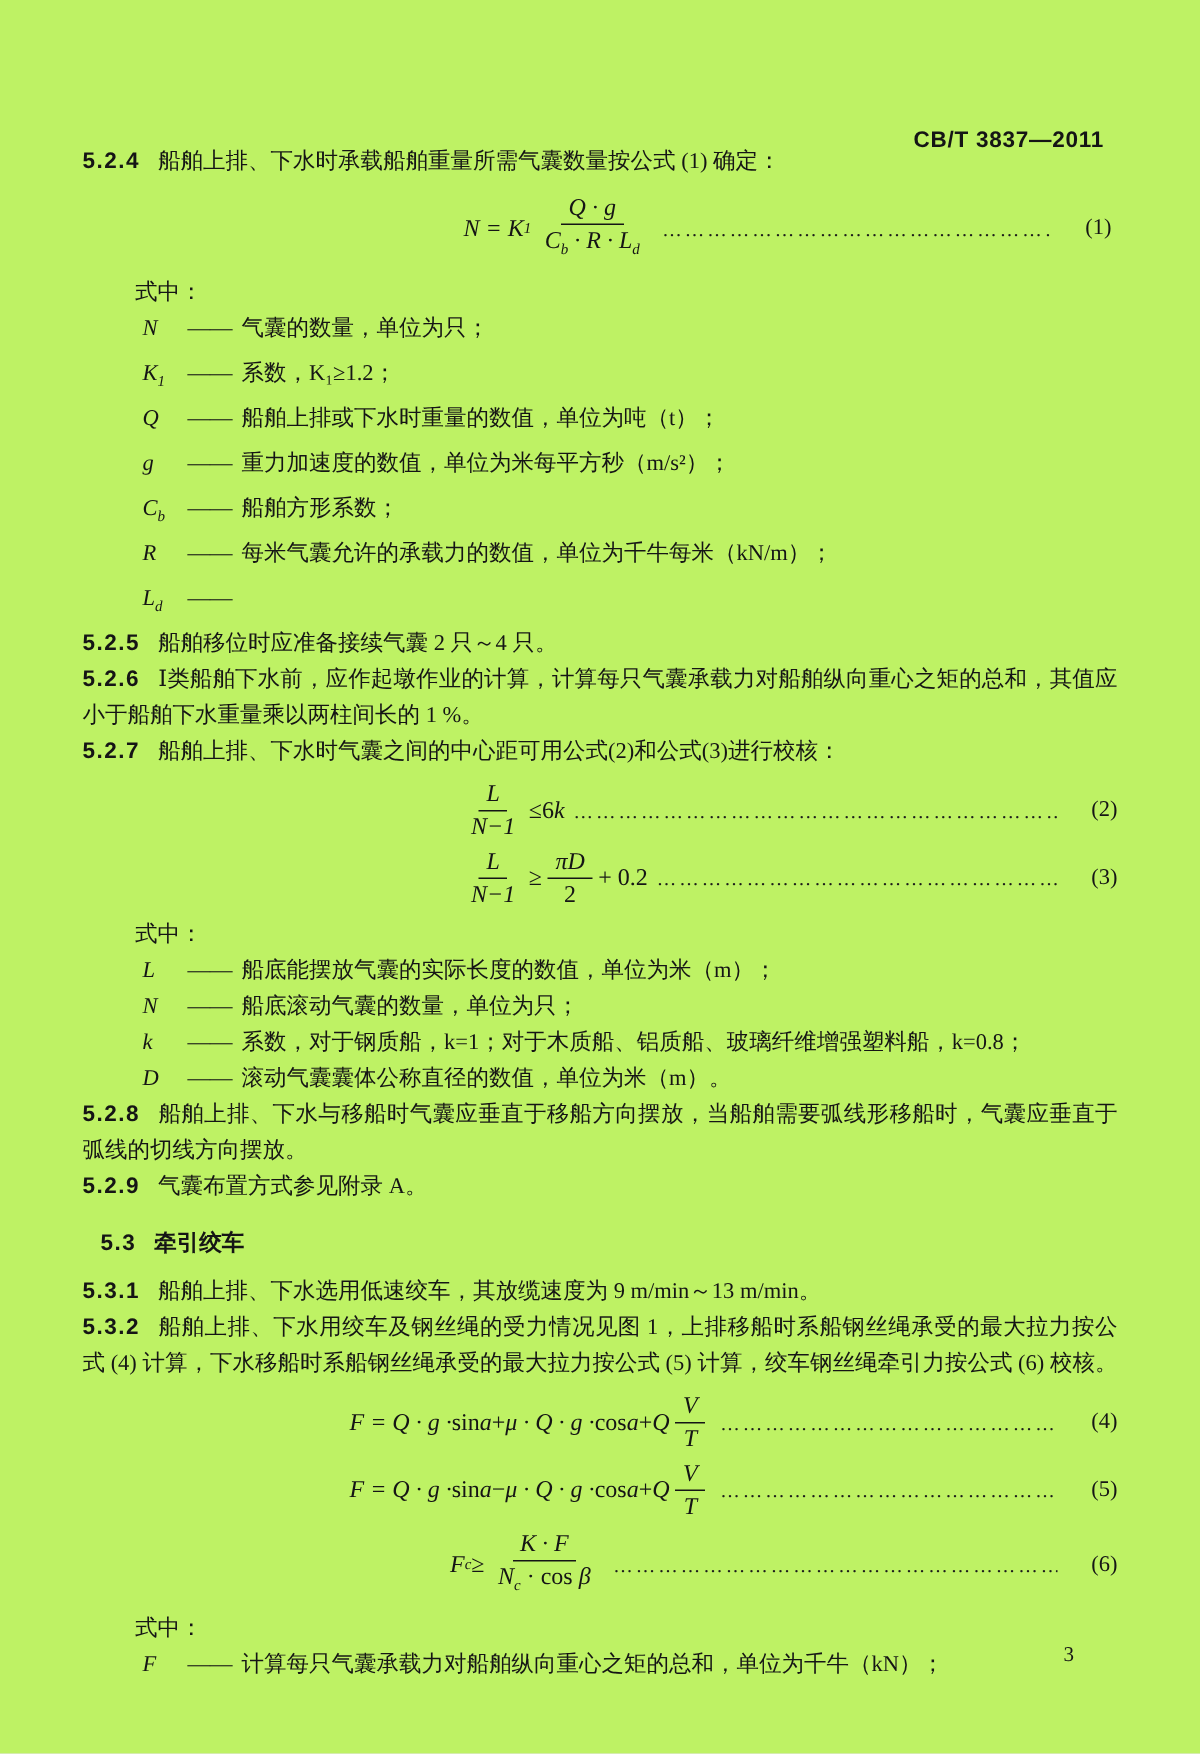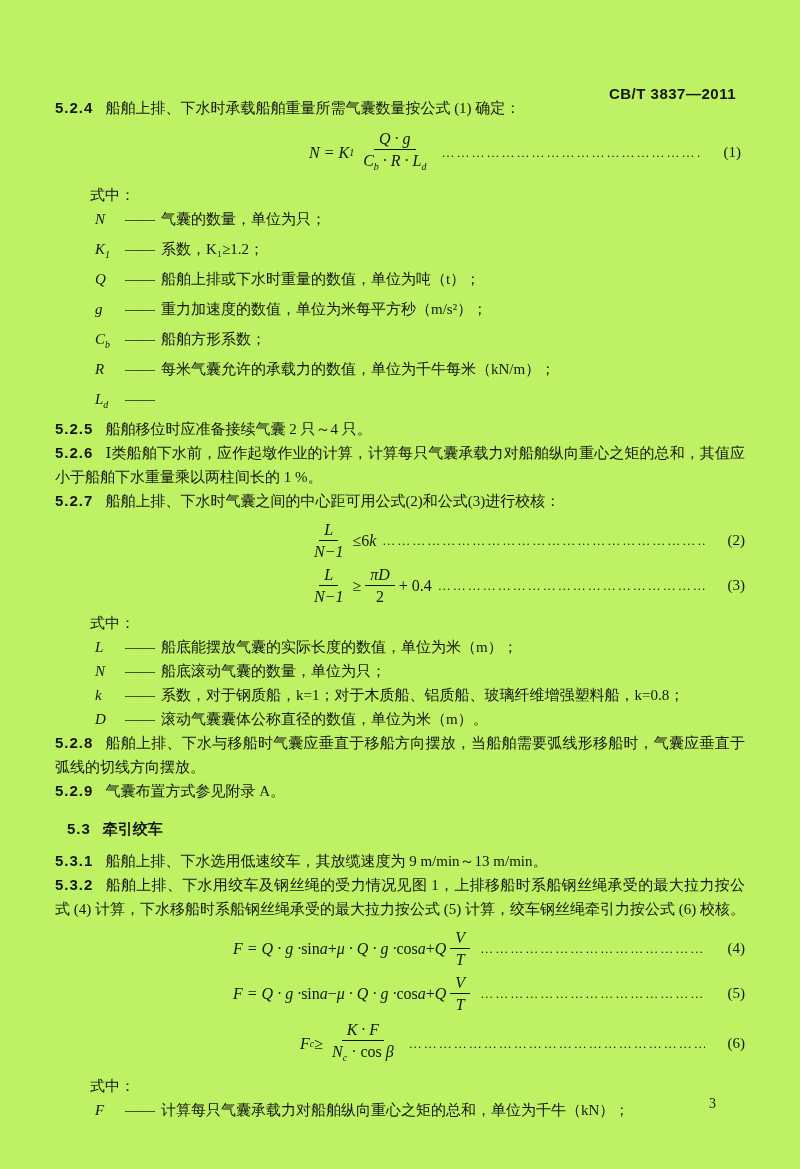--- a/index.html
+++ b/index.html
@@ -137,21 +137,21 @@
       <span class="fexpr">
         <span class="frac">
           <span class="fnum it">L</span>
           <span class="fden it">N−1</span>
         </span>
         <span class="rm"> ≥ </span>
         <span class="frac">
           <span class="fnum it">πD</span>
           <span class="fden rm">2</span>
         </span>
-        <span class="rm">+ 0.4</span>
+        <span class="rm">+ 0.2</span>
       </span>
       <span class="leader">………………………………………………………………………………</span>
       <span class="ftag">(3)</span>
     </div>
 
     <p class="where-label">式中：</p>
     <div class="var-row">
         <span class="var-sym"><span>L</span></span>
         <span class="var-dash">——</span>
         <span class="var-desc">船底能摆放气囊的实际长度的数值，单位为米（m）；</span>

